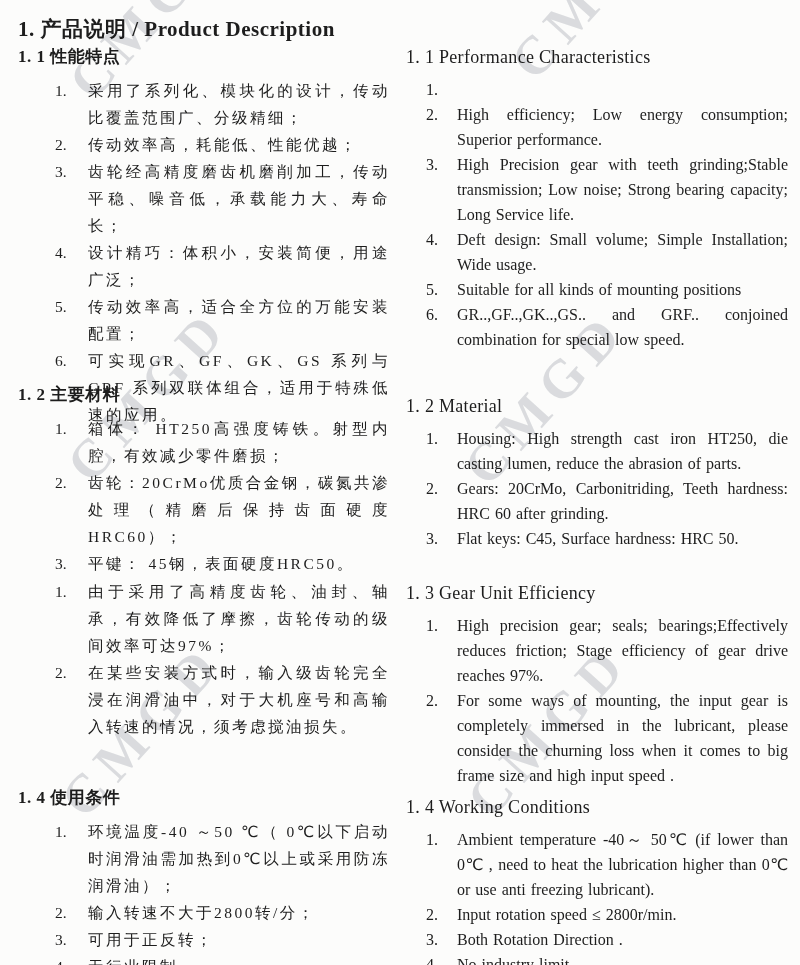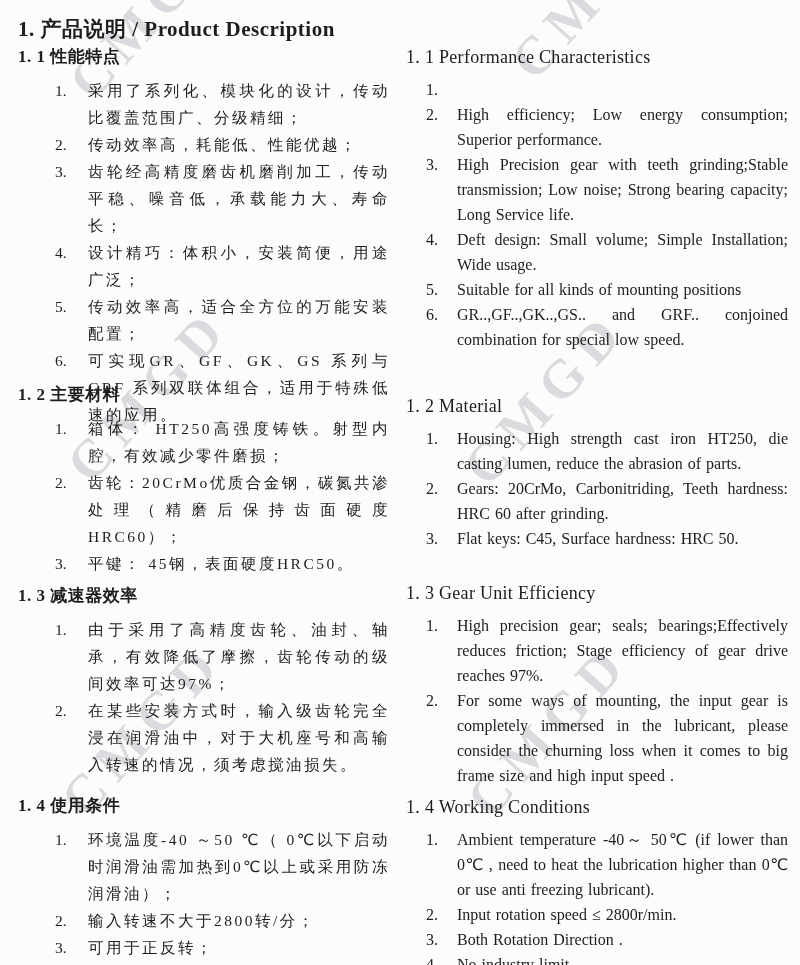--- a/index.html
+++ b/index.html
@@ -149,21 +149,20 @@
             <div class="item">
               <span class="num">2.</span>
               <span class="txt">齿轮：20CrMo优质合金钢，碳氮共渗处理（精磨后保持齿面硬度HRC60）；</span>
             </div>
             <div class="item">
               <span class="num">3.</span>
               <span class="txt">平键： 45钢，表面硬度HRC50。</span>
             </div>
           </div>
           <div class="section">
-            <div class="sec-heading">1. 3 减速器效率</div>
             <div class="item">
               <span class="num">1.</span>
               <span class="txt">由于采用了高精度齿轮、油封、轴承，有效降低了摩擦，齿轮传动的级间效率可达97%；</span>
             </div>
             <div class="item">
               <span class="num">2.</span>
               <span class="txt">在某些安装方式时，输入级齿轮完全浸在润滑油中，对于大机座号和高输入转速的情况，须考虑搅油损失。</span>
             </div>
           </div>
           <div class="section">

